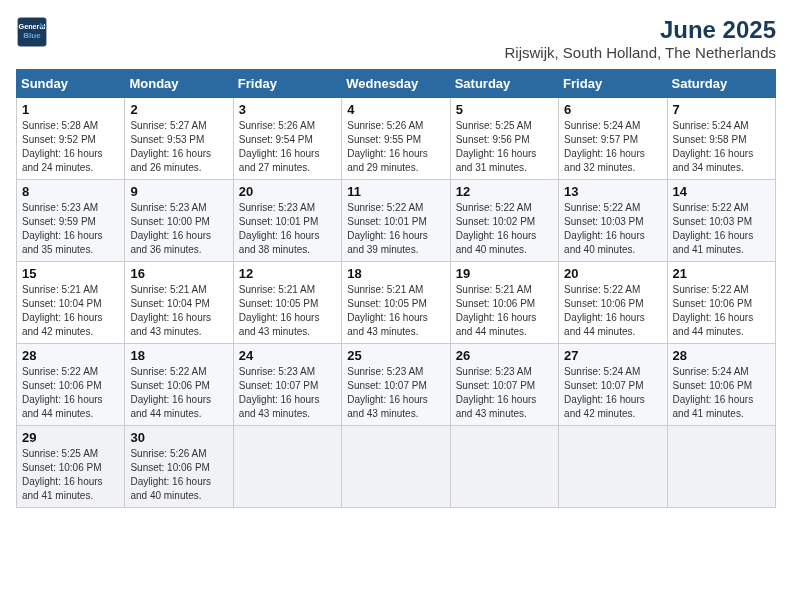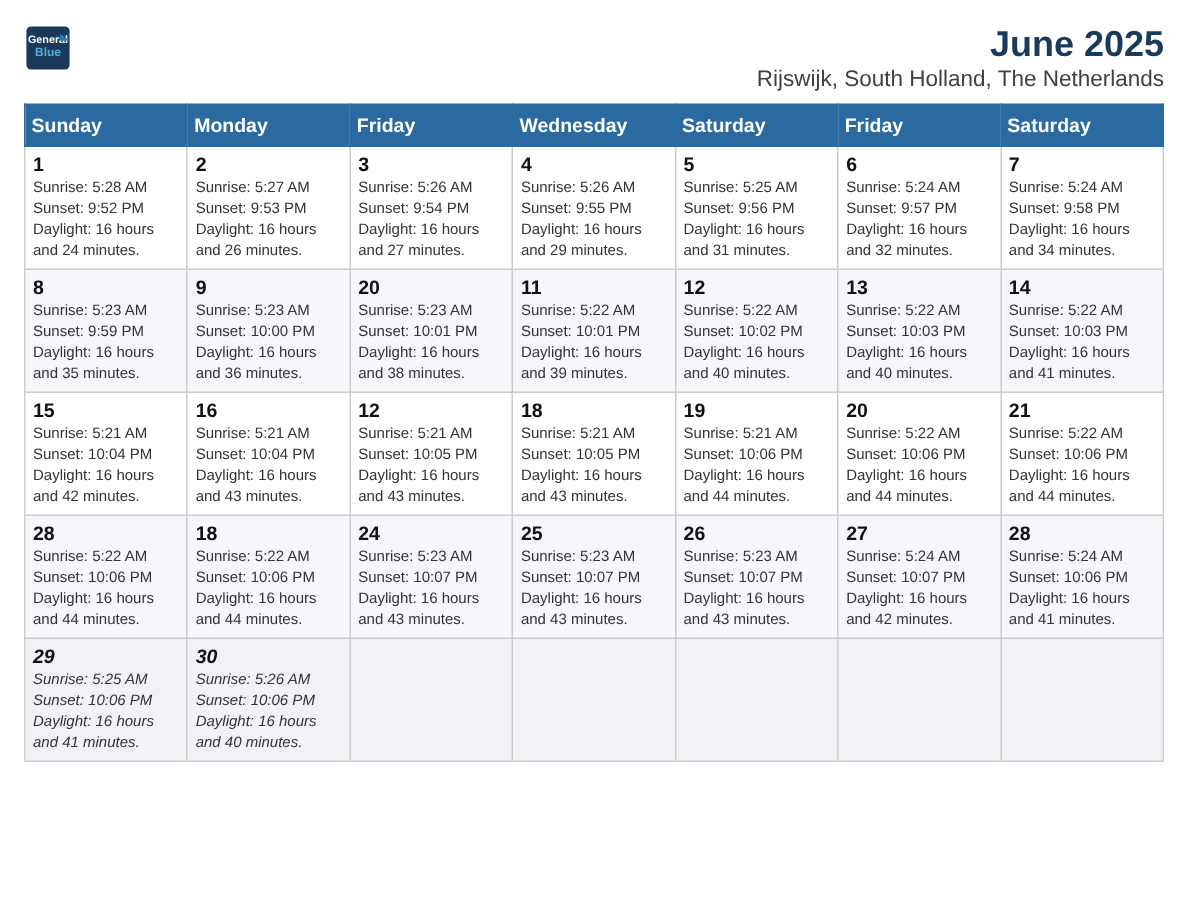--- a/index.html
+++ b/index.html
@@ -70,21 +70,20 @@
       display: block;
       margin-bottom: 2px;
     }
     .day-info {
       color: #333;
       font-size: 10px;
       line-height: 1.4;
     }
     .empty-row td {
       background: #f0f2f5 !important;
-      font-style: italic;
     }
   </style>
 </head>
 <body>
 
 <div class="header-area">
   <div class="logo">
     <svg class="logo-icon" viewBox="0 0 40 40">
       <rect x="2" y="2" width="36" height="36" rx="4" fill="#1a3a5c"></rect>
       <text x="20" y="16" font-size="9" fill="white" text-anchor="middle" font-family="Arial" font-weight="bold">General</text>

